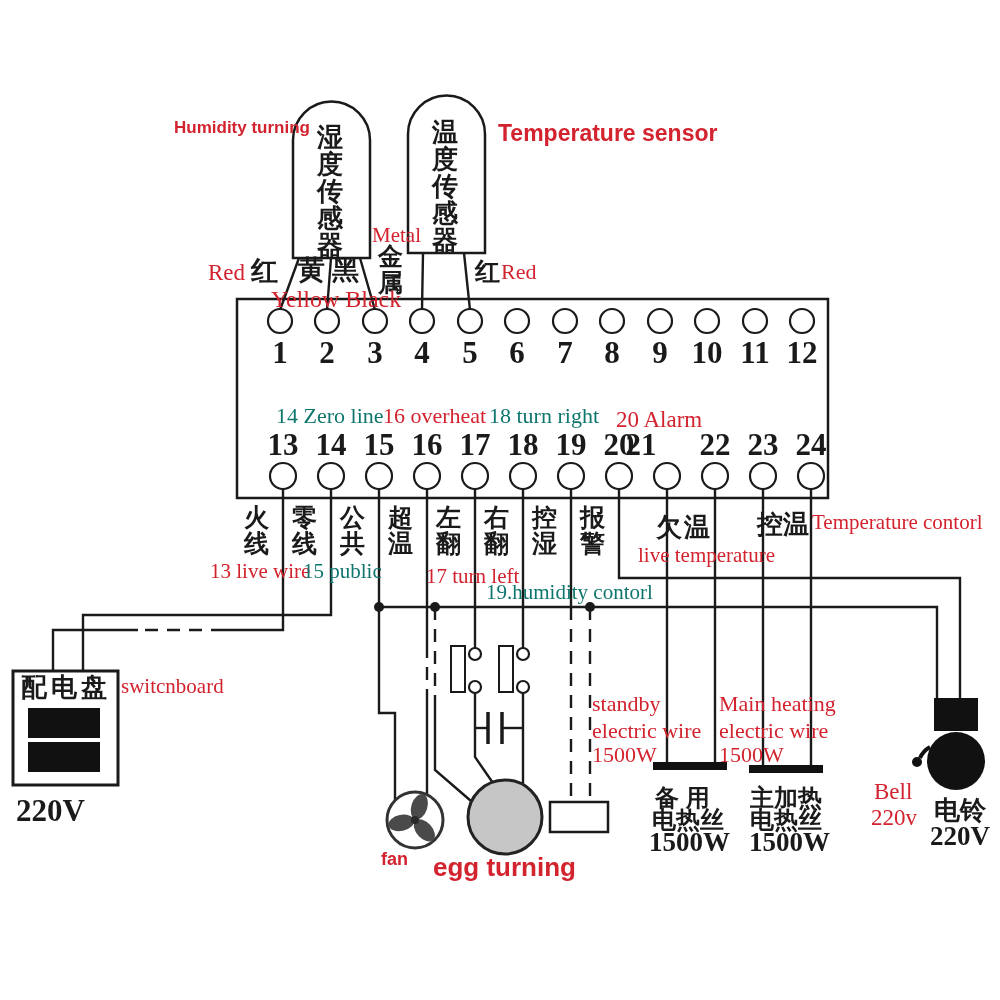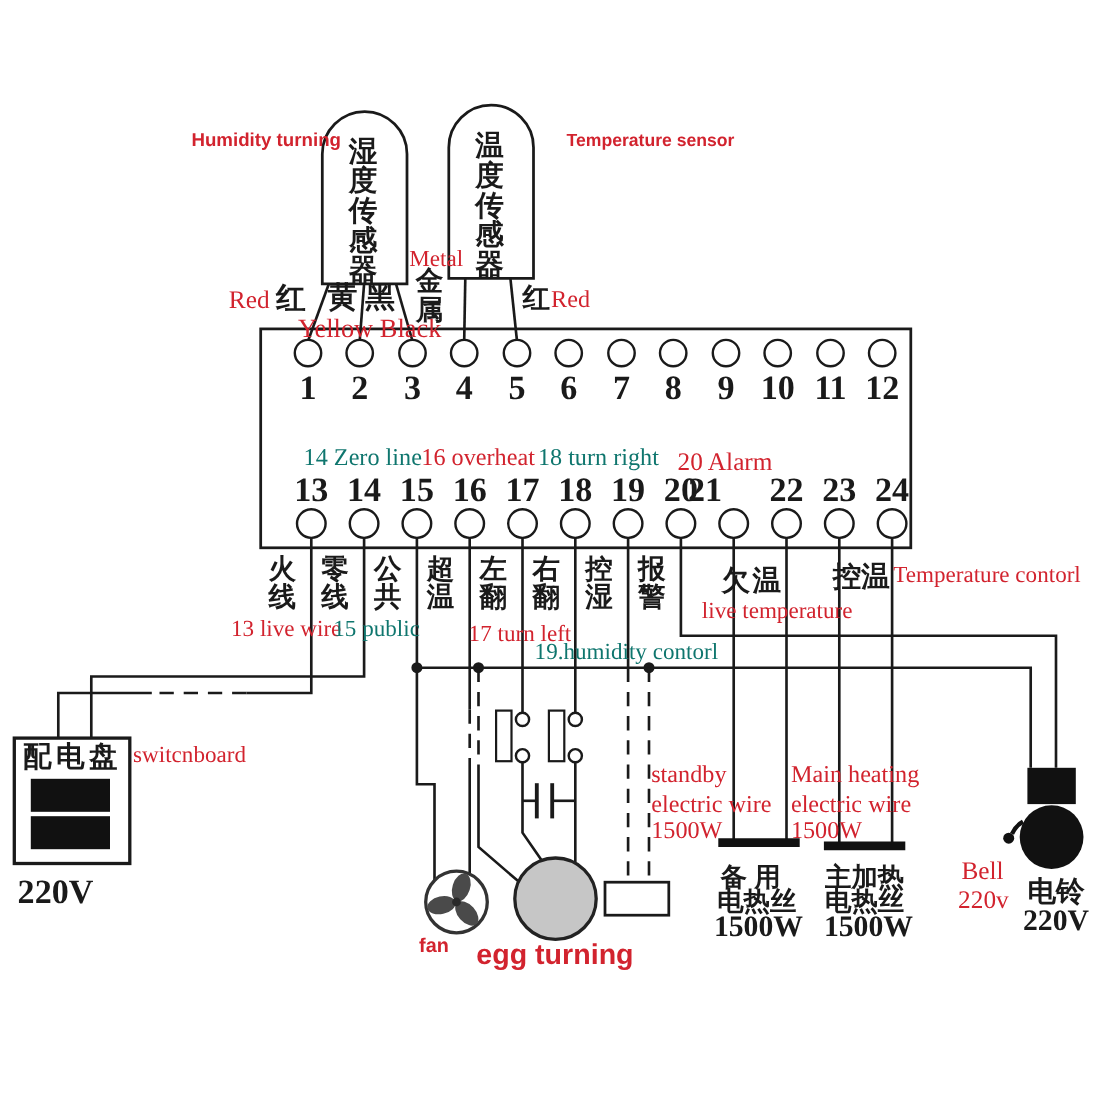--- a/index.html
+++ b/index.html
@@ -156,21 +156,21 @@
 
   <g>
     <rect x="934" y="698" width="44" height="33" fill="#111"></rect>
     <circle cx="956" cy="761" r="29" fill="#111"></circle>
     <path d="M930 747 Q923 751 920 758" stroke="#111" stroke-width="4" fill="none"></path>
     <circle cx="917" cy="762" r="5" fill="#111"></circle>
   </g>
 </svg>
 
 <div class="t sans b red" style="left:174px;top:119px;font-size:17px">Humidity turning</div>
-<div class="t sans b red" style="left:515px;top:121px;font-size:16px">Temperature sensor</div>
+<div class="t sans b red" style="left:498px;top:121px;font-size:23px">Temperature sensor</div>
 <div class="t b vtext" style="left:317px;top:124px;font-size:26px">湿度传感器</div>
 <div class="t b vtext" style="left:432px;top:119px;font-size:26px">温度传感器</div>
 
 <div class="t serif red" style="left:208px;top:261px;font-size:23px">Red</div>
 <div class="t b" style="left:251px;top:257px;font-size:27px">红</div>
 <div class="t b" style="left:298px;top:256px;font-size:27px">黄</div>
 <div class="t b" style="left:332px;top:256px;font-size:27px">黑</div>
 <div class="t serif red" style="left:271px;top:287px;font-size:24px">Yellow Black</div>
 <div class="t serif red" style="left:372px;top:224px;font-size:21px">Metal</div>
 <div class="t b vtext" style="left:378px;top:243px;font-size:25px">金属</div>

